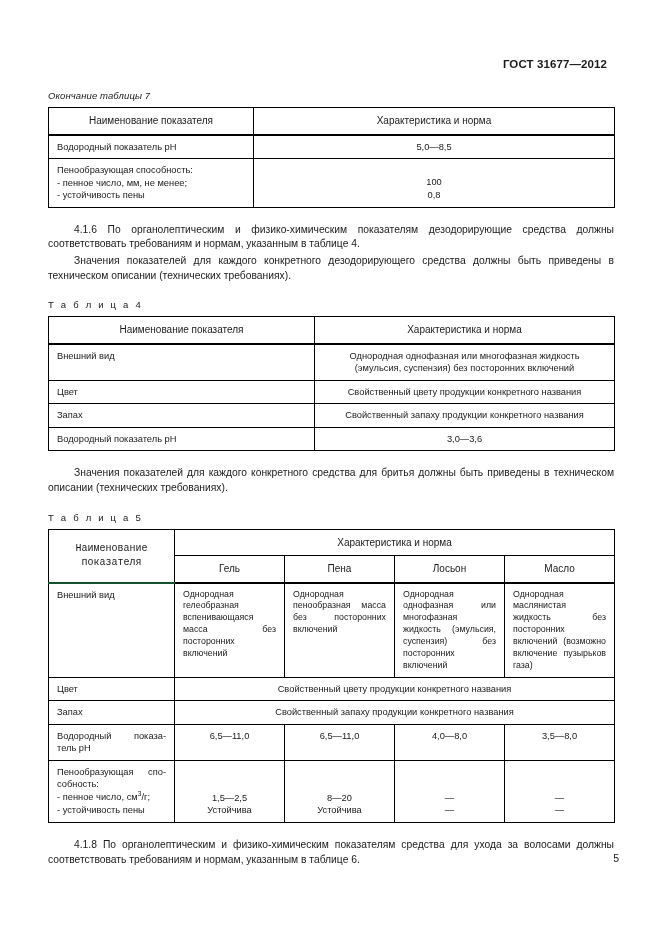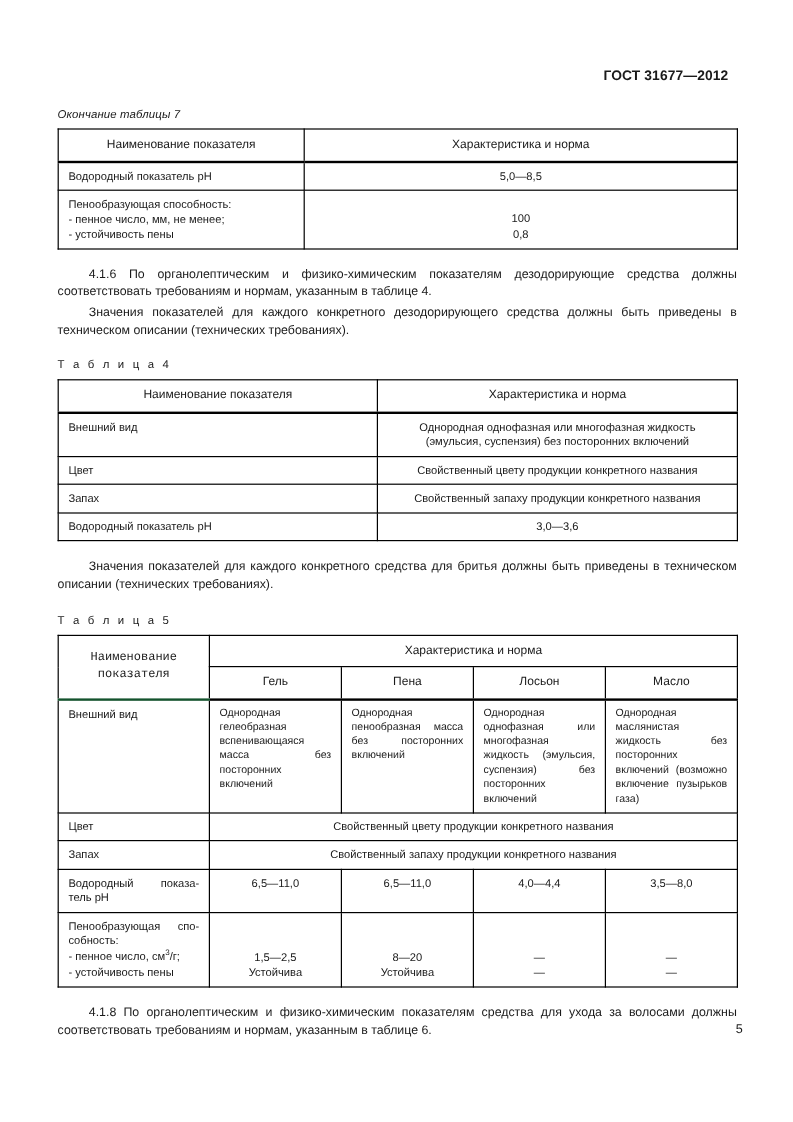--- a/index.html
+++ b/index.html
@@ -265,21 +265,21 @@
           <td class="c mid" colspan="4">Свойственный запаху продукции конкретного названия</td>
         </tr>
 
         <tr>
           <td class="l">
             <div style="text-align:justify;text-align-last:justify;">Водородный показа-</div>
             <div>тель рН</div>
           </td>
           <td class="c">6,5—11,0</td>
           <td class="c">6,5—11,0</td>
-          <td class="c">4,0—4,4</td>
+          <td class="c">4,0—8,0</td>
           <td class="c">3,5—8,0</td>
         </tr>
 
         <tr>
           <td class="l">
             <div style="text-align:justify;text-align-last:justify;">Пенообразующая спо-</div>
             <div>собность:</div>
             <div>
               <span>- пенное число, см</span><sup class="unit">3</sup><span>/г;</span>
             </div>

